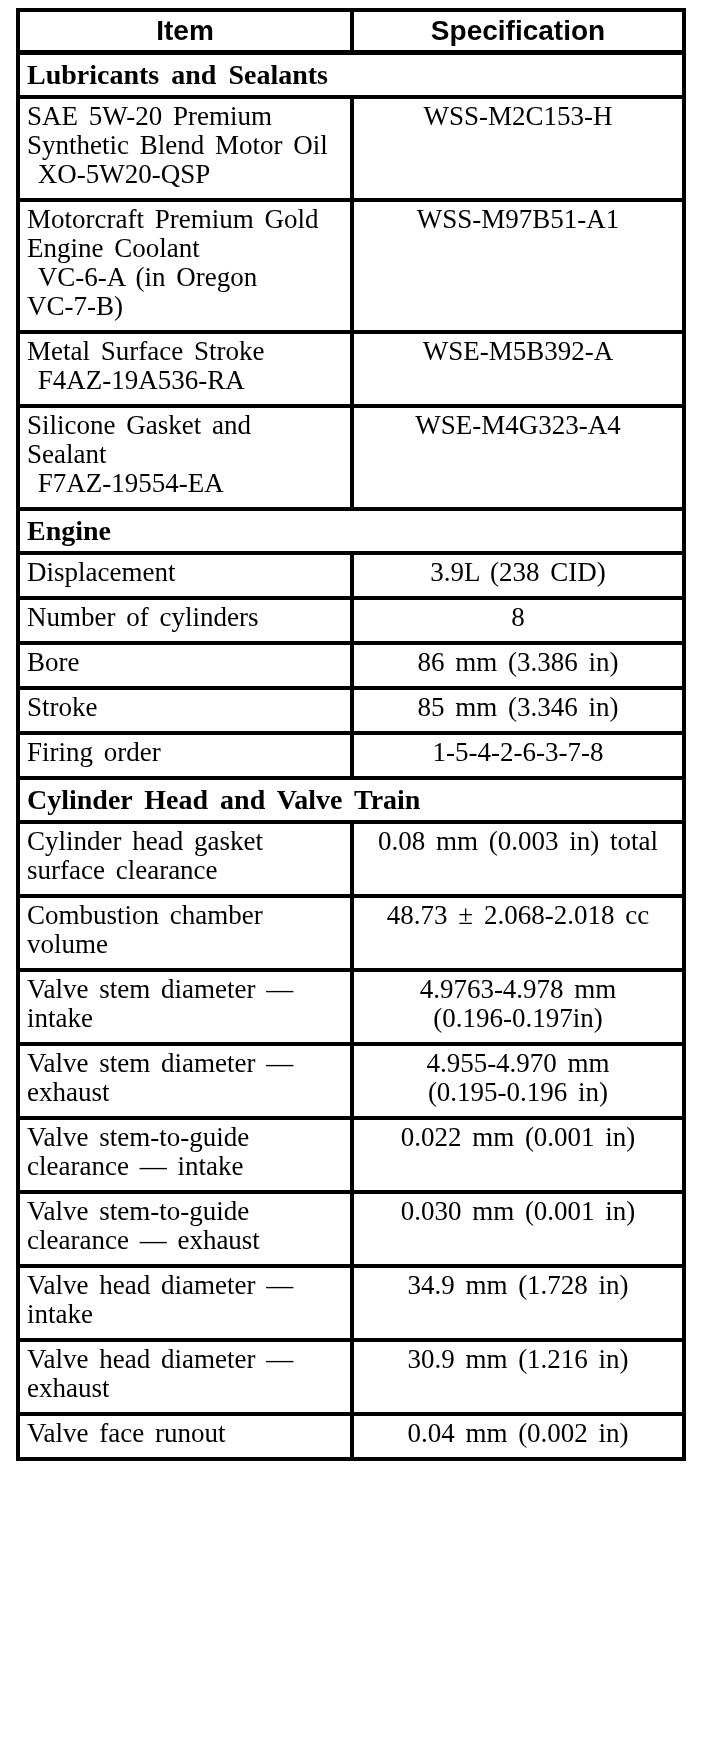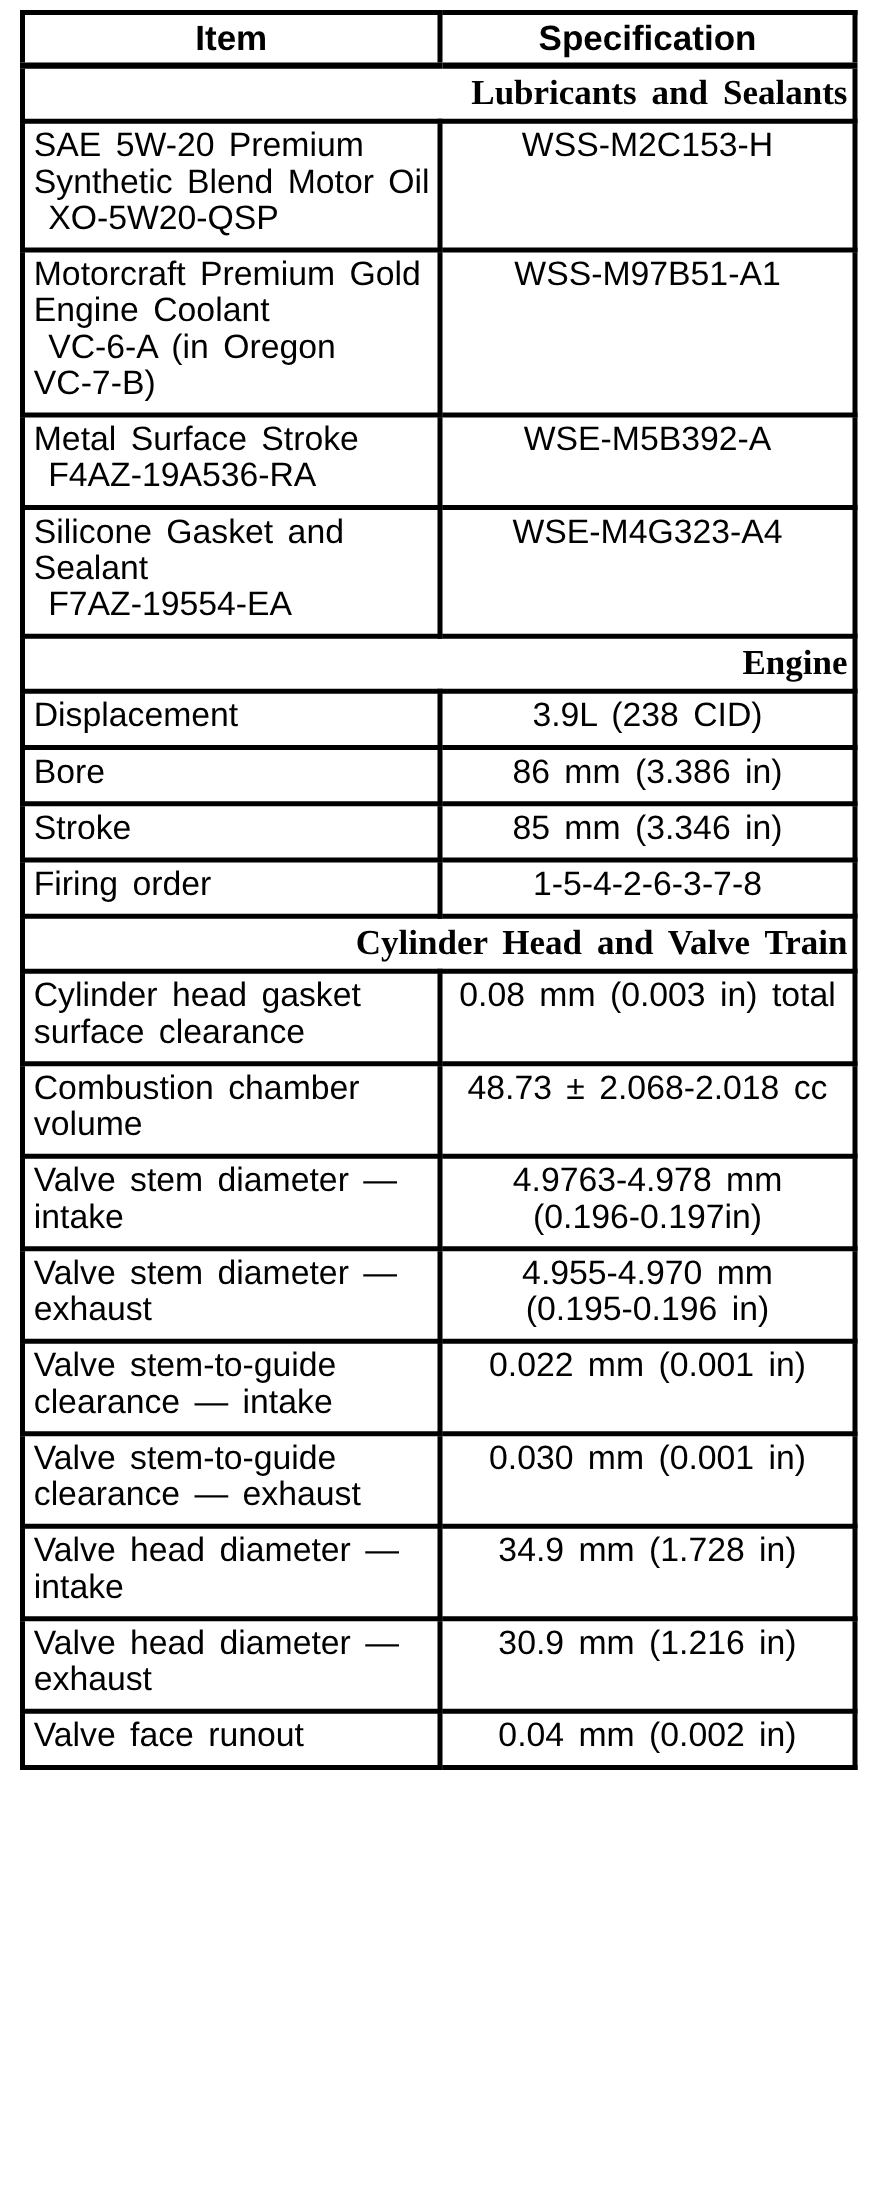--- a/index.html
+++ b/index.html
@@ -33,36 +33,36 @@
     line-height: 32px;
     text-align: center;
     padding: 3px 4px;
     border-bottom-width: 5px;
   }
   td.section-title-cell {
     font-family: "Liberation Serif", "DejaVu Serif", serif;
     font-weight: bold;
     font-size: 28px;
     line-height: 31px;
-    text-align: right;
+    text-align: left;
     padding: 4px 4px 5px 7px;
     word-spacing: 5px;
   }
   td.item-cell {
-    font-family: Liberation Sans, sans-serif;
+    font-family: Liberation Serif, serif;
     font-size: 27px;
     line-height: 29px;
     text-align: left;
     vertical-align: top;
     padding: 3px 4px 9px 7px;
     white-space: pre-wrap;
     word-spacing: 4px;
   }
   td.spec-cell {
-    font-family: Liberation Sans, sans-serif;
+    font-family: Liberation Serif, serif;
     font-size: 27px;
     line-height: 29px;
     text-align: center;
     vertical-align: top;
     padding: 3px 4px 9px 4px;
     white-space: pre-wrap;
     word-spacing: 4px;
   }
 </style>
 </head>
@@ -115,20 +115,24 @@
 
   <tr class="section-row">
     <td class="section-title-cell" colspan="2">Engine</td>
   </tr>
 
   <tr class="data-row">
     <td class="item-cell">Displacement</td>
     <td class="spec-cell">3.9L (238 CID)</td>
   </tr>
 
+  <tr class="data-row">
+    <td class="item-cell">Number of cylinders</td>
+    <td class="spec-cell">8</td>
+  </tr>
 
   <tr class="data-row">
     <td class="item-cell">Bore</td>
     <td class="spec-cell">86 mm (3.386 in)</td>
   </tr>
 
   <tr class="data-row">
     <td class="item-cell">Stroke</td>
     <td class="spec-cell">85 mm (3.346 in)</td>
   </tr>

